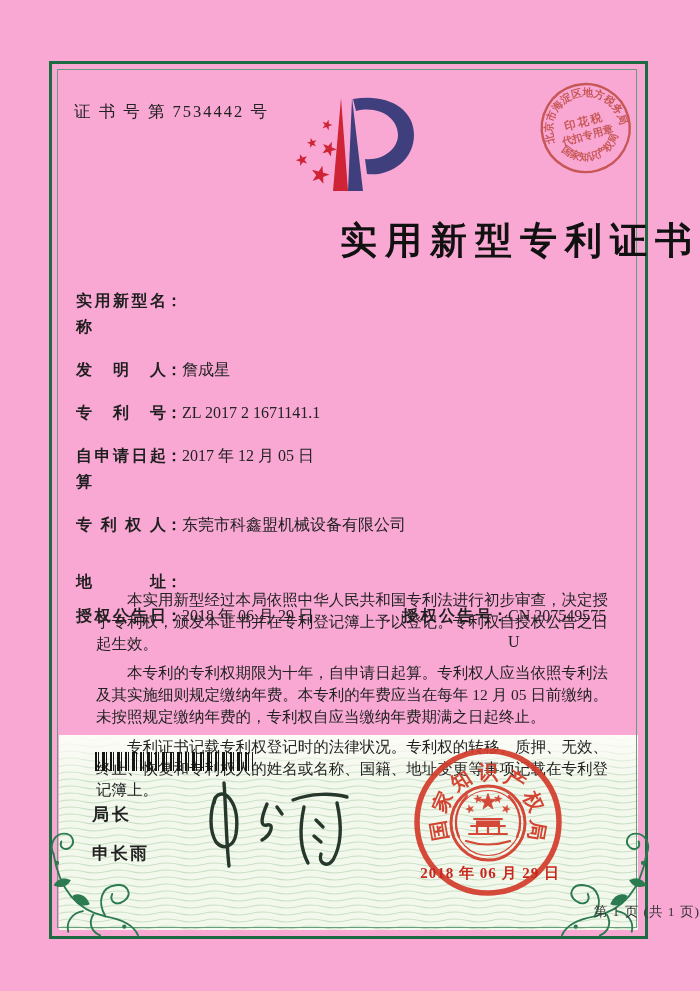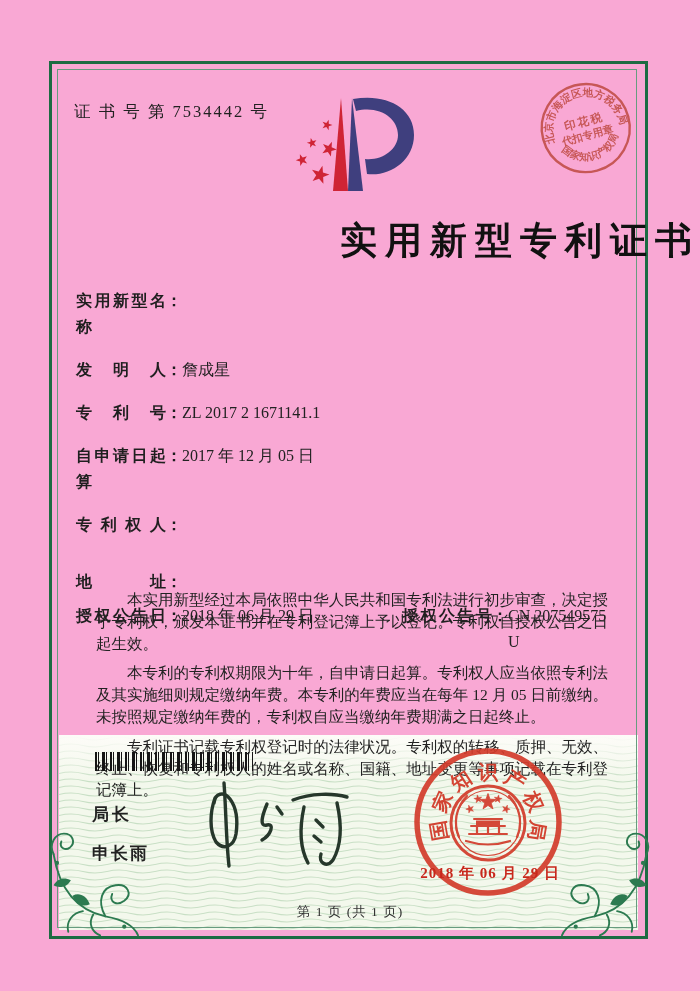--- a/index.html
+++ b/index.html
@@ -57,21 +57,21 @@
   
   .director-label{position:absolute; left:92px; top:803px; font-size:17px;
     font-weight:bold; color:#222; letter-spacing:3px;font-family:Liberation Serif, serif;}
   .director-name{position:absolute; left:92px; top:842px; font-size:17px;
     font-weight:bold; color:#222; letter-spacing:2px;text-align:center;}
   .signature{position:absolute; left:185px; top:778px;}
   .seal{position:absolute; left:405px; top:739px;}
   .seal-date{position:absolute; left:408px; top:864px; width:164px;
     text-align:center; font-size:15px; font-weight:bold; color:#c8281c;
     letter-spacing:1px;}
-  .page-info{position:absolute; left:0; right:0; top:903px; text-align:center;
+  .page-info{position:absolute; left:0; right:0; top:903px; text-align:right;
     font-size:13.5px; color:#333; letter-spacing:1px;}
 </style>
 </head>
 <body>
 
 <div class="page">
 
   <div class="wave-band">
     <svg width="579" height="195">
       <defs>
@@ -168,20 +168,21 @@
         <span class="f-value">ZL 2017 2 1671141.1</span>
     </div>
     <div class="field-row">
       <span class="f-label">自申请日起算</span>
         <span class="f-colon">：</span>
         <span class="f-value">2017 年 12 月 05 日</span>
     </div>
     <div class="field-row">
       <span class="f-label">专利权人</span>
         <span class="f-colon">：</span>
+        <span class="f-value">东莞市科鑫盟机械设备有限公司</span>
     </div>
     <div class="field-row address">
       <span class="f-label">地址</span>
         <span class="f-colon">：</span>
     </div>
     <div class="grant-row">
       <div class="grant-left">
         <span class="f-label">授权公告日</span>
           <span class="f-colon">：</span>
           <span class="f-value">2018 年 06 月 29 日</span>

